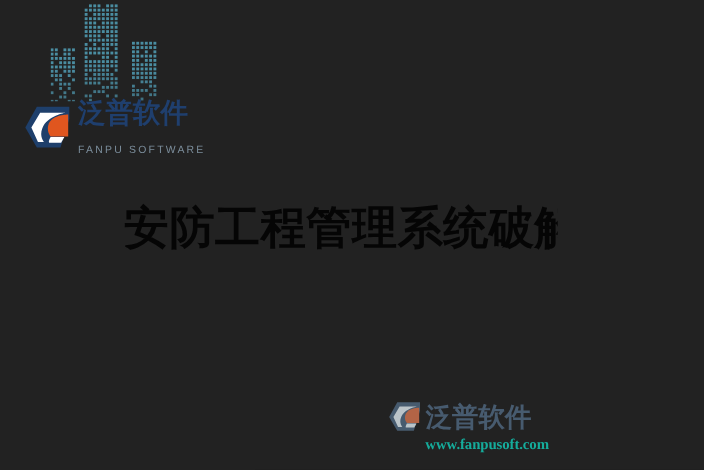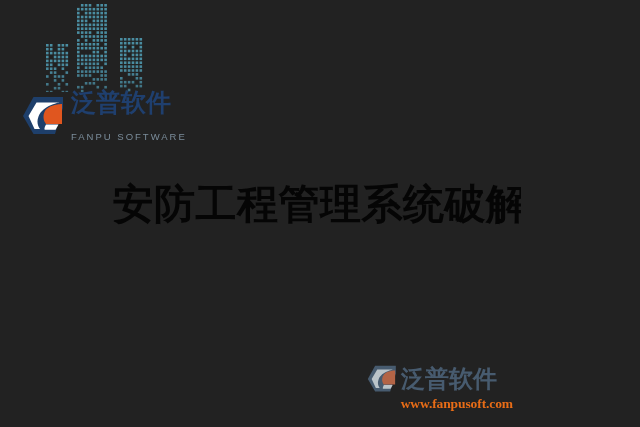--- a/index.html
+++ b/index.html
@@ -17,21 +17,20 @@
     background: linear-gradient(to bottom,
         #dfe4d8 0%,
         #d6ddd4 12%,
         #c2cdc6 24%,
         #b2c0c1 35%,
         #a7b7bc 47%,
         #99acb4 58%,
         #8598a8 70%,
         #788 da0 80%,
         #6d8296 100%);
-    padding-left: 14px;
   }
   
   #skyline {
     position: absolute;
     left: 46px;
     top: 0px;
     width: 104px;
     height: 92px;
     pointer-events: none;
   }
@@ -79,21 +78,21 @@
     position: absolute;
     left: 0;
     top: 182px;
     width: 640px;
     text-align: center;
     color: #050505;
     font-size: 41px;
     font-weight: bold;
     line-height: 1.22;
     letter-spacing: 0.5px;
-    font-family: Liberation Mono, monospace;
+    font-family: Liberation Sans, sans-serif;
   }
   #headline .hl-line {
     display: block;
     white-space: nowrap;
   }
   
   #watermark {
     position: absolute;
     right: 8px;
     bottom: 12px;
@@ -117,21 +116,21 @@
     font-weight: bold;
     color: #4b6076;
     line-height: 1;
     white-space: nowrap;
     font-family: "DejaVu Sans", "Liberation Sans", sans-serif;
   }
   #wm-url {
     margin-top: 1px;
     font-size: 13.5px;
     font-weight: bold;
-    color: #f97316;
+    color: #14b8a6;
     letter-spacing: -0.1px;
     text-align: right;
     white-space: nowrap;
     font-family: "Liberation Serif", "DejaVu Serif", serif;
   }
 </style>
 </head>
 <body>
 
 <div id="stage">

